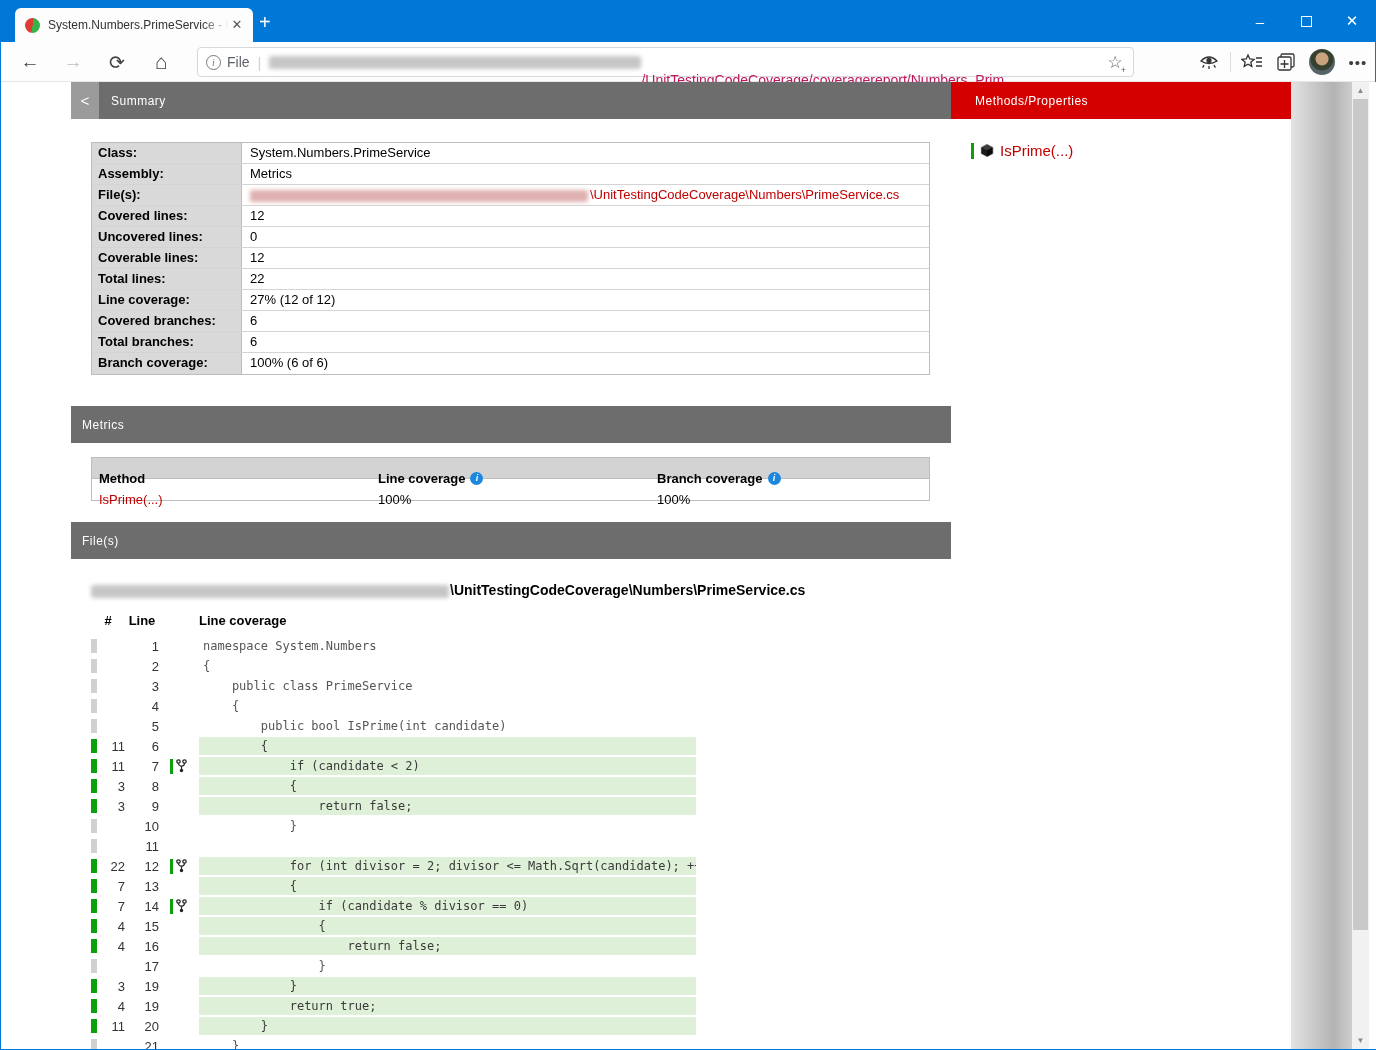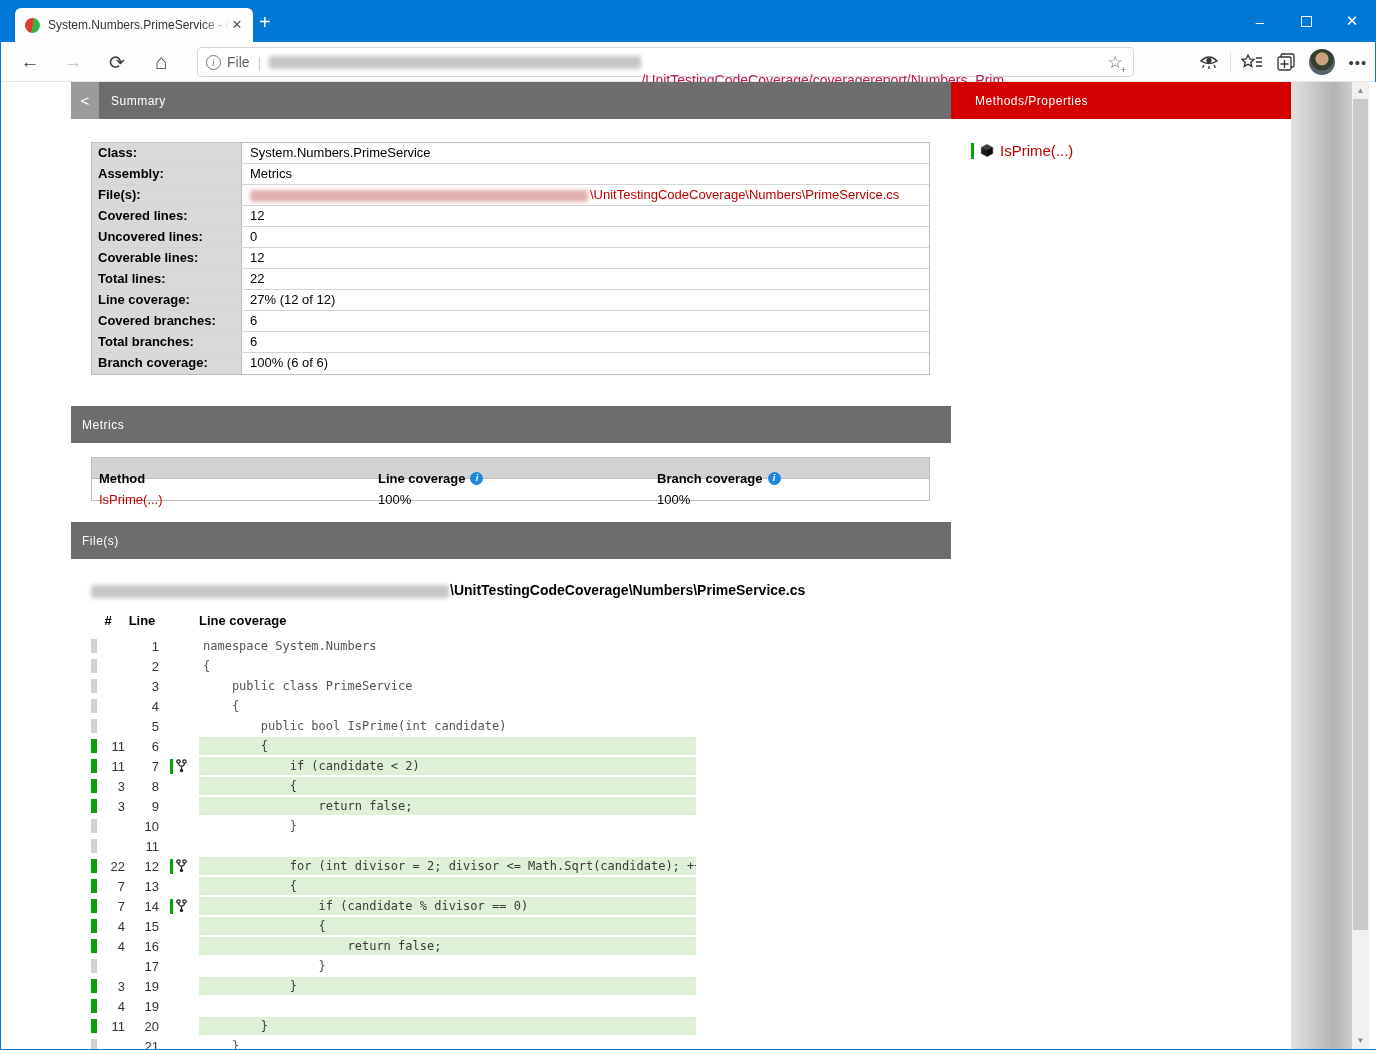--- a/index.html
+++ b/index.html
@@ -468,20 +468,21 @@
     <div class="c-code">            }</div>
   </div>
 
   <div class="c-row covered">
     <div class="c-bar">
             <i></i>
           </div>
     <div class="c-hits">4</div>
     <div class="c-line">19</div>
     <div class="c-branch"></div>
+    <div class="c-code">            return true;</div>
   </div>
 
   <div class="c-row covered">
     <div class="c-bar">
             <i></i>
           </div>
     <div class="c-hits">11</div>
     <div class="c-line">20</div>
     <div class="c-branch"></div>
     <div class="c-code">        }</div>

